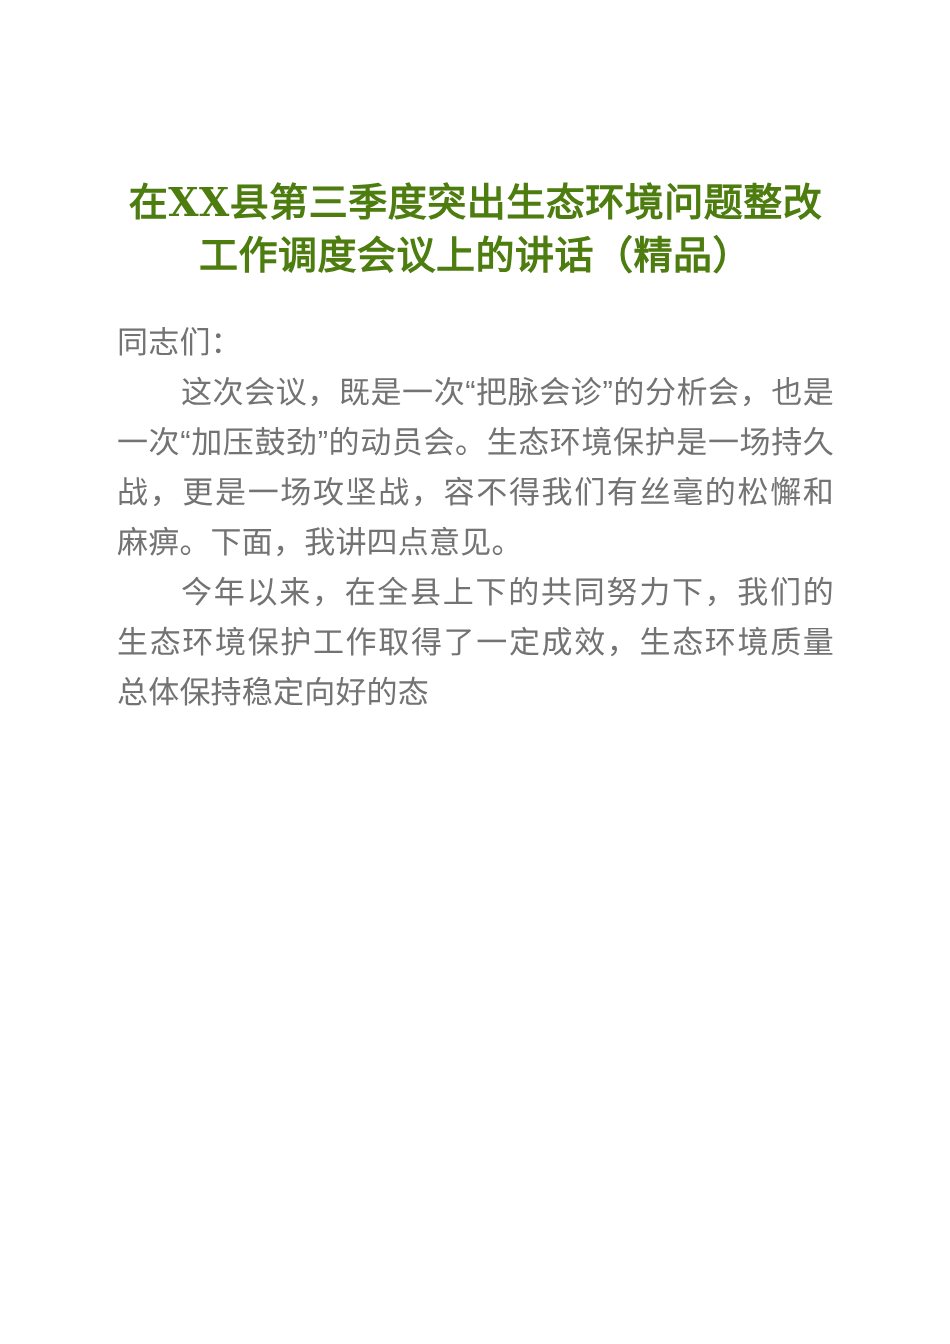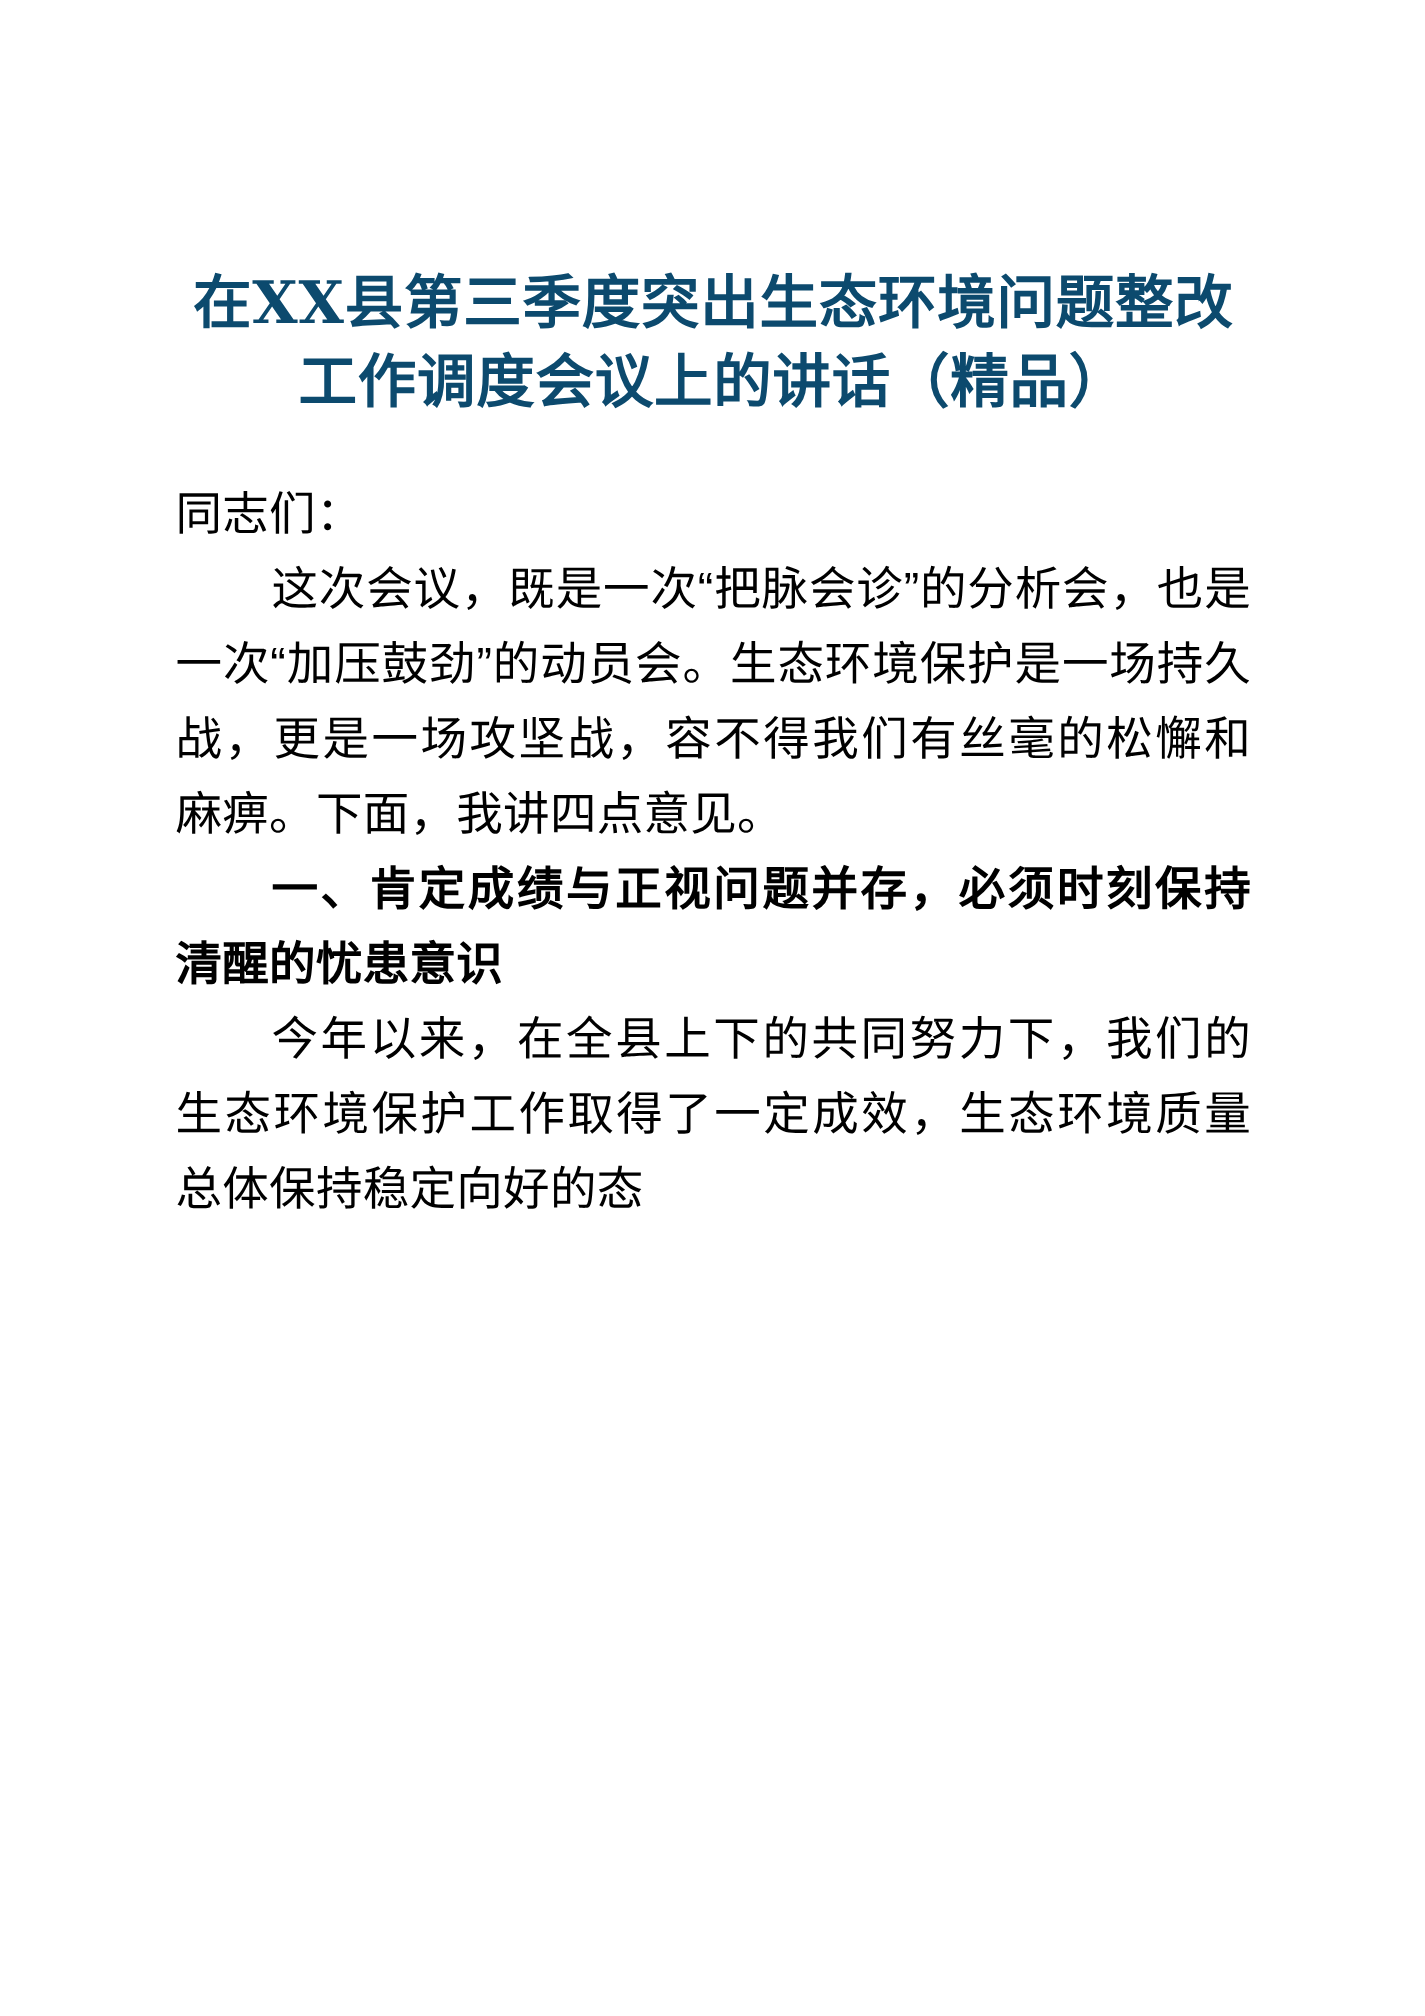--- a/index.html
+++ b/index.html
@@ -25,38 +25,38 @@
     top: 0;
     width: 717px;
   }
 
   
   .doc-title {
     font-family: "DejaVu Serif", "Liberation Serif", serif;
     font-weight: 700;
     font-size: 39px;
     line-height: 53px;
-    color: #0c4a6e;
+    color: #4d7c0f;
     text-align: center;
     margin: 0;
     padding-top: 176px;
     letter-spacing: 0.5px;
     word-break: break-all;
   }
 
   
   .body-block {
     margin-top: 36px;
   }
 
   p.para {
     font-family: "Liberation Sans", "DejaVu Sans", sans-serif;
     font-size: 31px;
     line-height: 50px;
-    color: #000000;
+    color: #737373;
     margin: 0;
     text-align: justify;
     text-justify: inter-ideograph;
     word-break: break-all;
     letter-spacing: 0.2px;
   }
 
   p.salutation {
     text-indent: 0;
   }
@@ -78,19 +78,18 @@
 
     <h1 class="doc-title">在XX县第三季度突出生态环境问题整改工作调度会议上的讲话（精品）</h1>
 
     <div class="body-block">
 
       <p class="para salutation">同志们：</p>
 
 
       <p class="para indent">这次会议，既是一次“把脉会诊”的分析会，也是一次“加压鼓劲”的动员会。生态环境保护是一场持久战，更是一场攻坚战，容不得我们有丝毫的松懈和麻痹。下面，我讲四点意见。</p>
 
-      <p class="para heading">一、肯定成绩与正视问题并存，必须时刻保持清醒的忧患意识</p>
 
       <p class="para indent">今年以来，在全县上下的共同努力下，我们的生态环境保护工作取得了一定成效，生态环境质量总体保持稳定向好的态</p>
 
     </div>
   </div>
 </div>
 
 </body></html>

